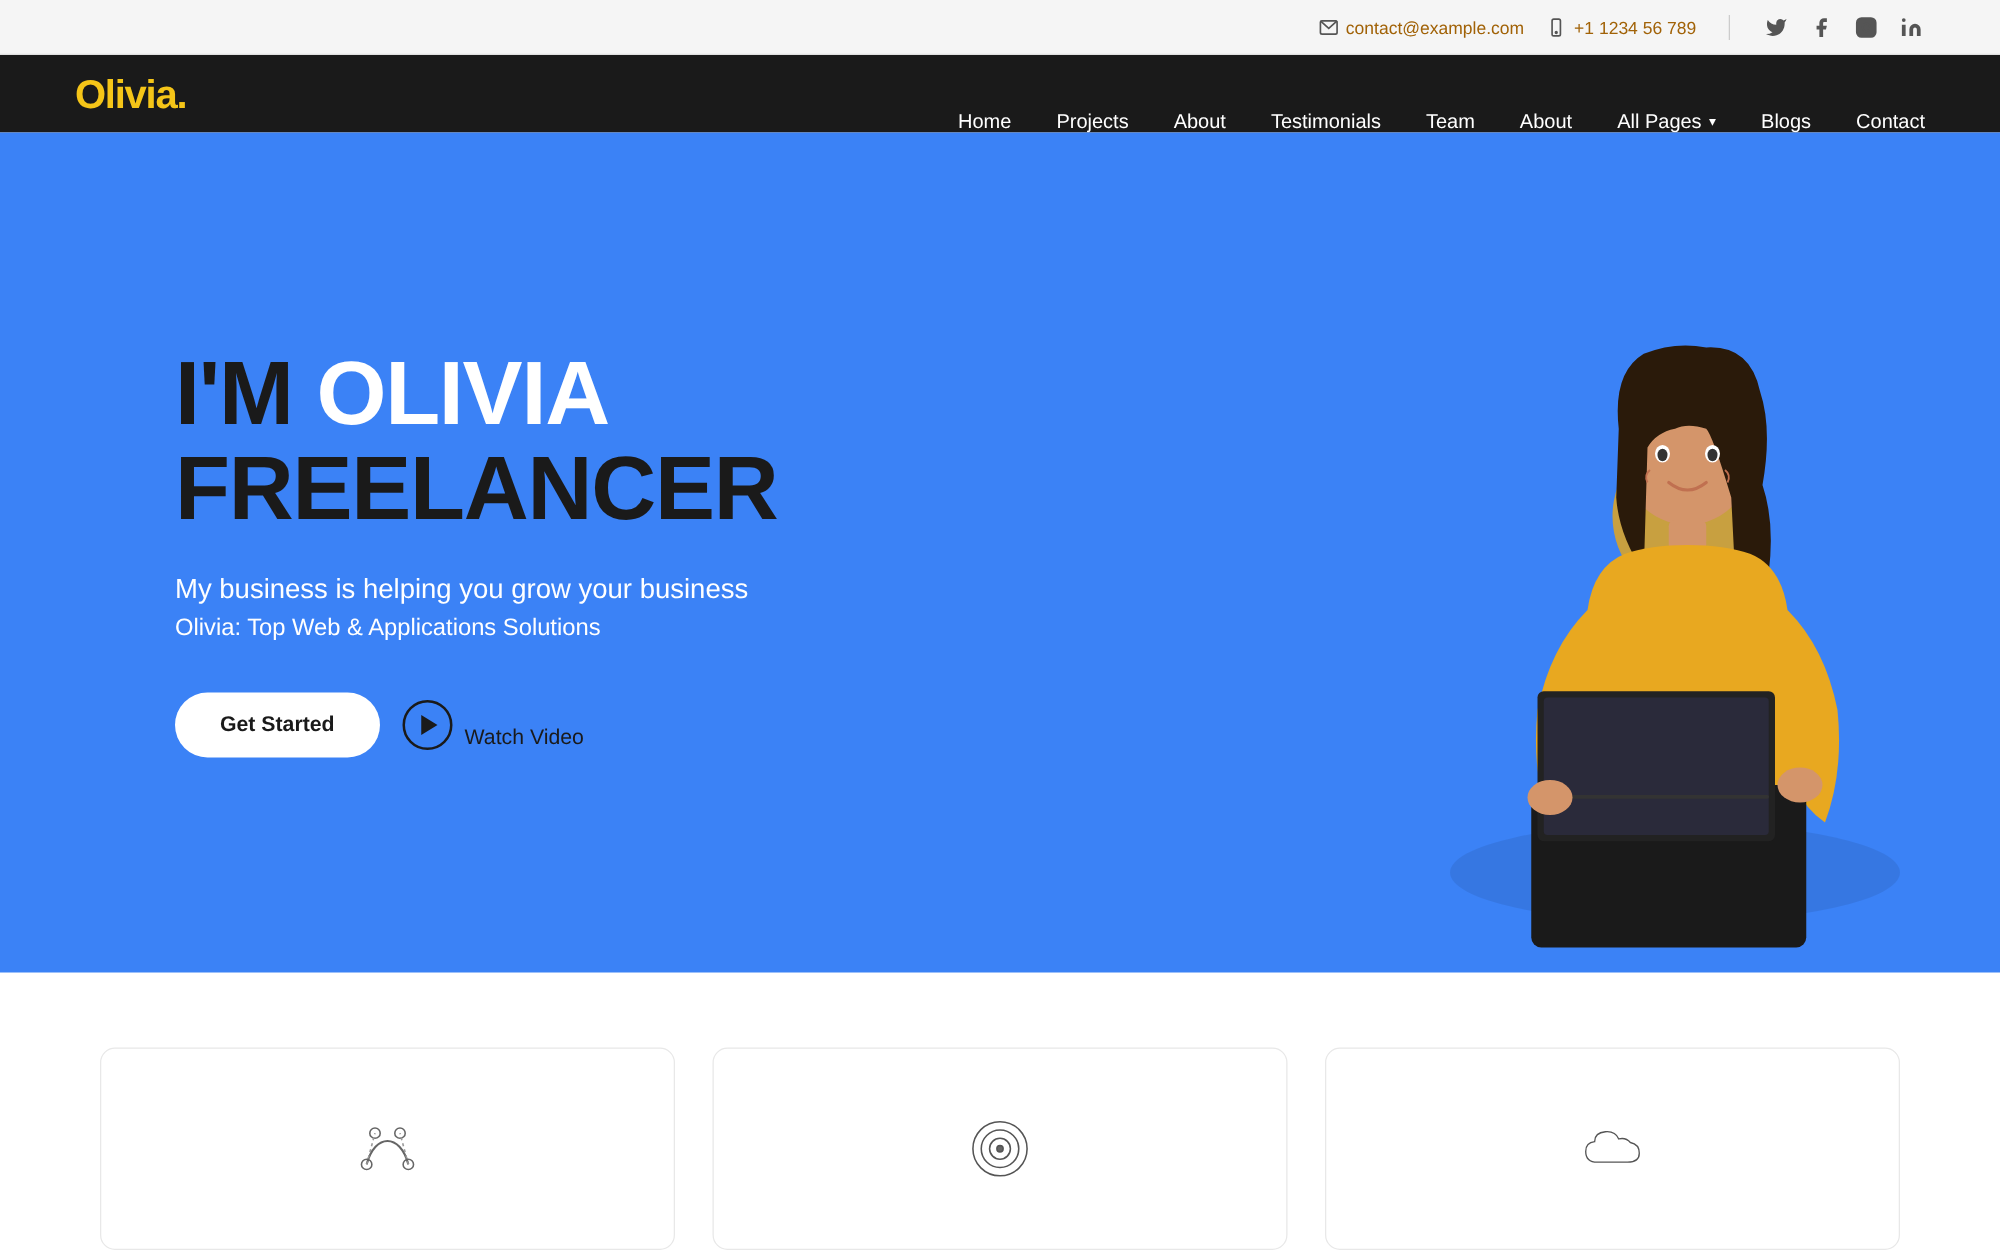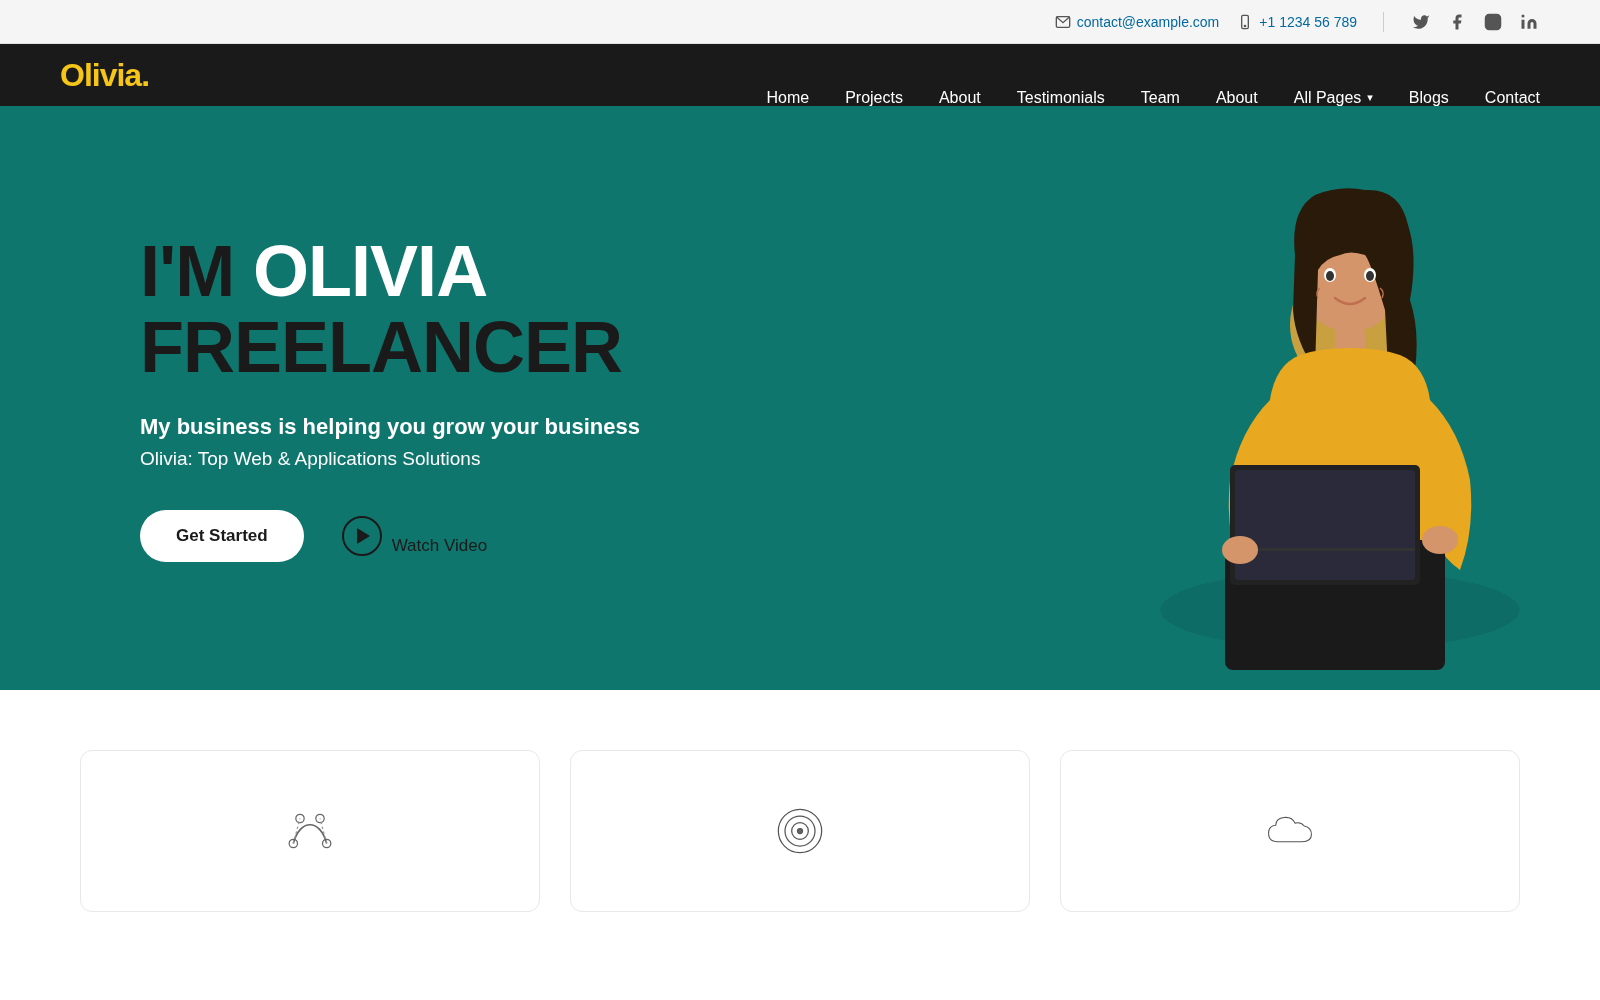--- a/index.html
+++ b/index.html
@@ -14,21 +14,21 @@
       justify-content: flex-end;
       padding: 0 60px;
       gap: 20px;
       border-bottom: 1px solid #e0e0e0;
     }
     .top-bar-contact {
       display: flex;
       align-items: center;
       gap: 18px;
       font-size: 14px;
-      color: #0369a1;
+      color: #a16207;
     }
     .top-bar-contact span { display: flex; align-items: center; gap: 6px; }
     .top-bar-divider { width: 1px; height: 20px; background: #ccc; margin: 0 6px; }
     .top-bar-socials { display: flex; align-items: center; gap: 14px; }
     .social-icon { width: 22px; height: 22px; display: flex; align-items: center; justify-content: center; color: #555; cursor: pointer; }
     .social-icon svg { width: 18px; height: 18px; fill: #555; }
 
     
     .navbar {
       background: #1a1a1a;
@@ -60,22 +60,22 @@
       cursor: pointer;
       white-space: nowrap;
       display: flex;
       align-items: center;
       gap: 4px;
     }
     .nav-link .chevron { font-size: 11px; margin-left: 2px; }
 
     
     .hero {
-      background: #0f766e;
-      height: 584px;
+      background: #3b82f6;
+      height: 672px;
       position: relative;
       display: flex;
       align-items: center;
       overflow: hidden;
     }
     .hero-content {
       padding: 0 0 0 140px;
       z-index: 2;
       position: relative;
     }
@@ -85,31 +85,31 @@
       line-height: 1.05;
       color: #1a1a1a;
       text-transform: uppercase;
       letter-spacing: -1px;
     }
     .hero-heading .white { color: #fff; }
     .hero-subheading {
       font-size: 22px;
       color: #fff;
       margin-top: 28px;
-      font-weight: 700;
+      font-weight: 400;
     }
     .hero-sub2 {
       font-size: 19px;
       color: #fff;
       margin-top: 8px;
     }
     .hero-buttons {
       display: flex;
       align-items: center;
-      gap: 38px;
+      gap: 18px;
       margin-top: 40px;
     }
     .btn-get-started {
       background: #fff;
       color: #1a1a1a;
       border: none;
       padding: 16px 36px;
       border-radius: 50px;
       font-size: 17px;
       font-weight: 600;

